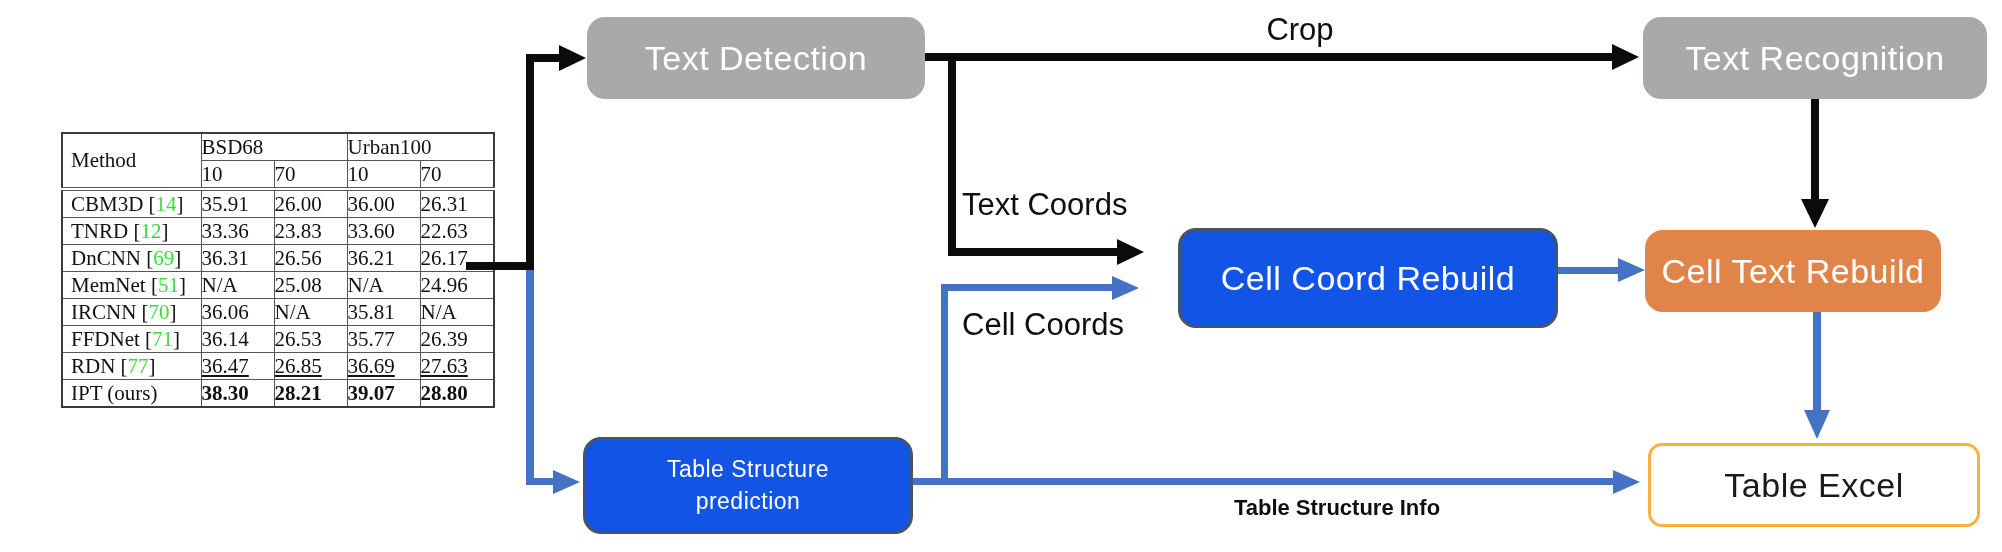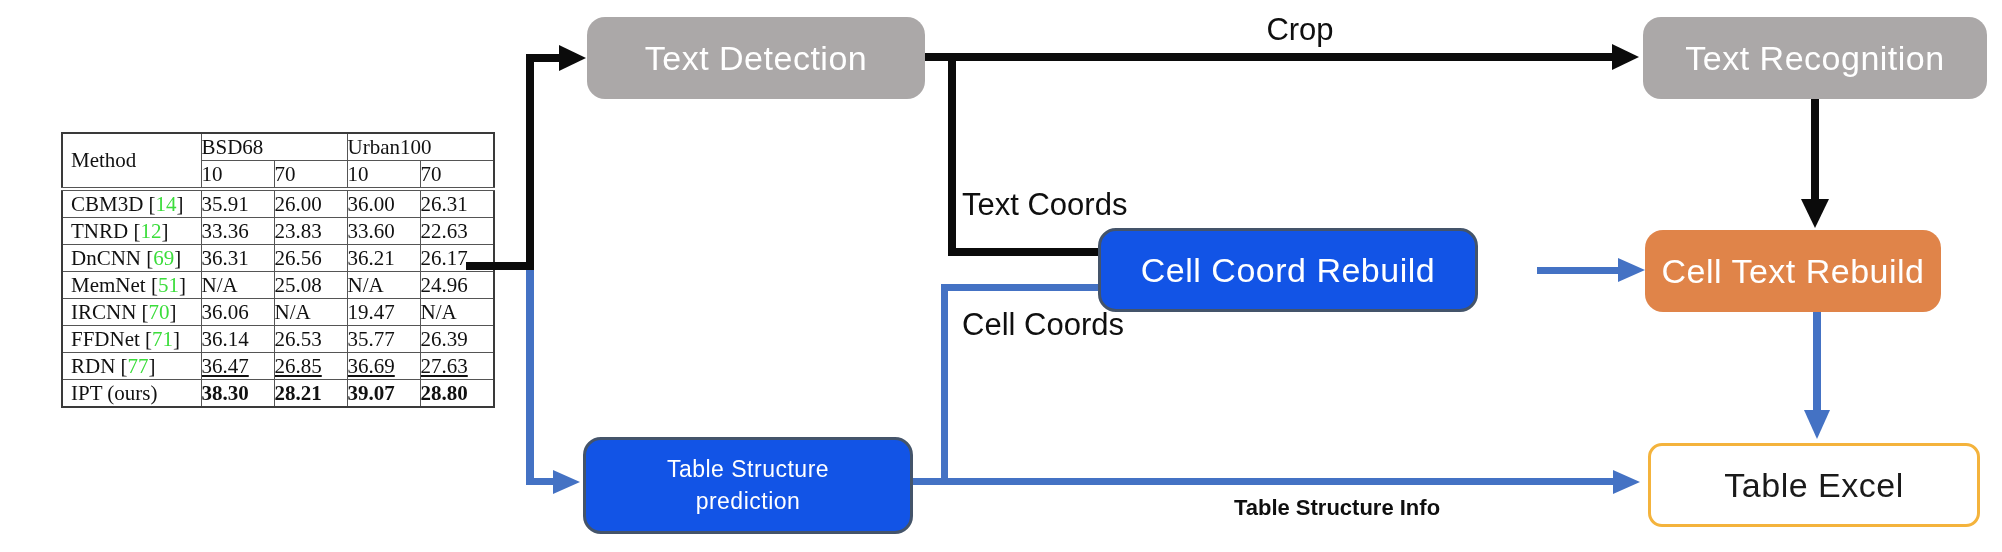--- a/index.html
+++ b/index.html
@@ -100,21 +100,21 @@
             <td class="method"><span>MemNet [</span><span class="cite">51</span><span>]</span></td>
             <td class="val">N/A</td>
             <td class="val">25.08</td>
             <td class="val">N/A</td>
             <td class="val">24.96</td>
           </tr>
           <tr>
             <td class="method"><span>IRCNN [</span><span class="cite">70</span><span>]</span></td>
             <td class="val">36.06</td>
             <td class="val">N/A</td>
-            <td class="val">19.47</td>
+            <td class="val">35.81</td>
             <td class="val">N/A</td>
           </tr>
           <tr>
             <td class="method"><span>FFDNet [</span><span class="cite">71</span><span>]</span></td>
             <td class="val">36.14</td>
             <td class="val">26.53</td>
             <td class="val">35.77</td>
             <td class="val">26.39</td>
           </tr>
           <tr class="underline">
@@ -173,21 +173,21 @@
   <div class="lbl bold center" style="left:1137px;top:495px;width:400px;">Table Structure Info</div>
 
   <div class="node gray" style="left:587px;top:17px;width:338px;height:82px;">
     <span>Text Detection</span>
   </div>
 
   <div class="node gray" style="left:1643px;top:17px;width:344px;height:82px;">
     <span>Text Recognition</span>
   </div>
 
-  <div class="node blue" style="left:1098px;top:228px;width:380px;height:84px;">
+  <div class="node blue" style="left:1178px;top:228px;width:380px;height:100px;">
     <span>Cell Coord Rebuild</span>
   </div>
 
   <div class="node orange" style="left:1645px;top:230px;width:296px;height:82px;">
     <span>Cell Text Rebuild</span>
   </div>
 
   <div class="node blue" style="left:583px;top:437px;width:330px;height:97px;font-size:23px;line-height:1.35;">
     <span>Table Structure</span>
     <span>prediction</span>

